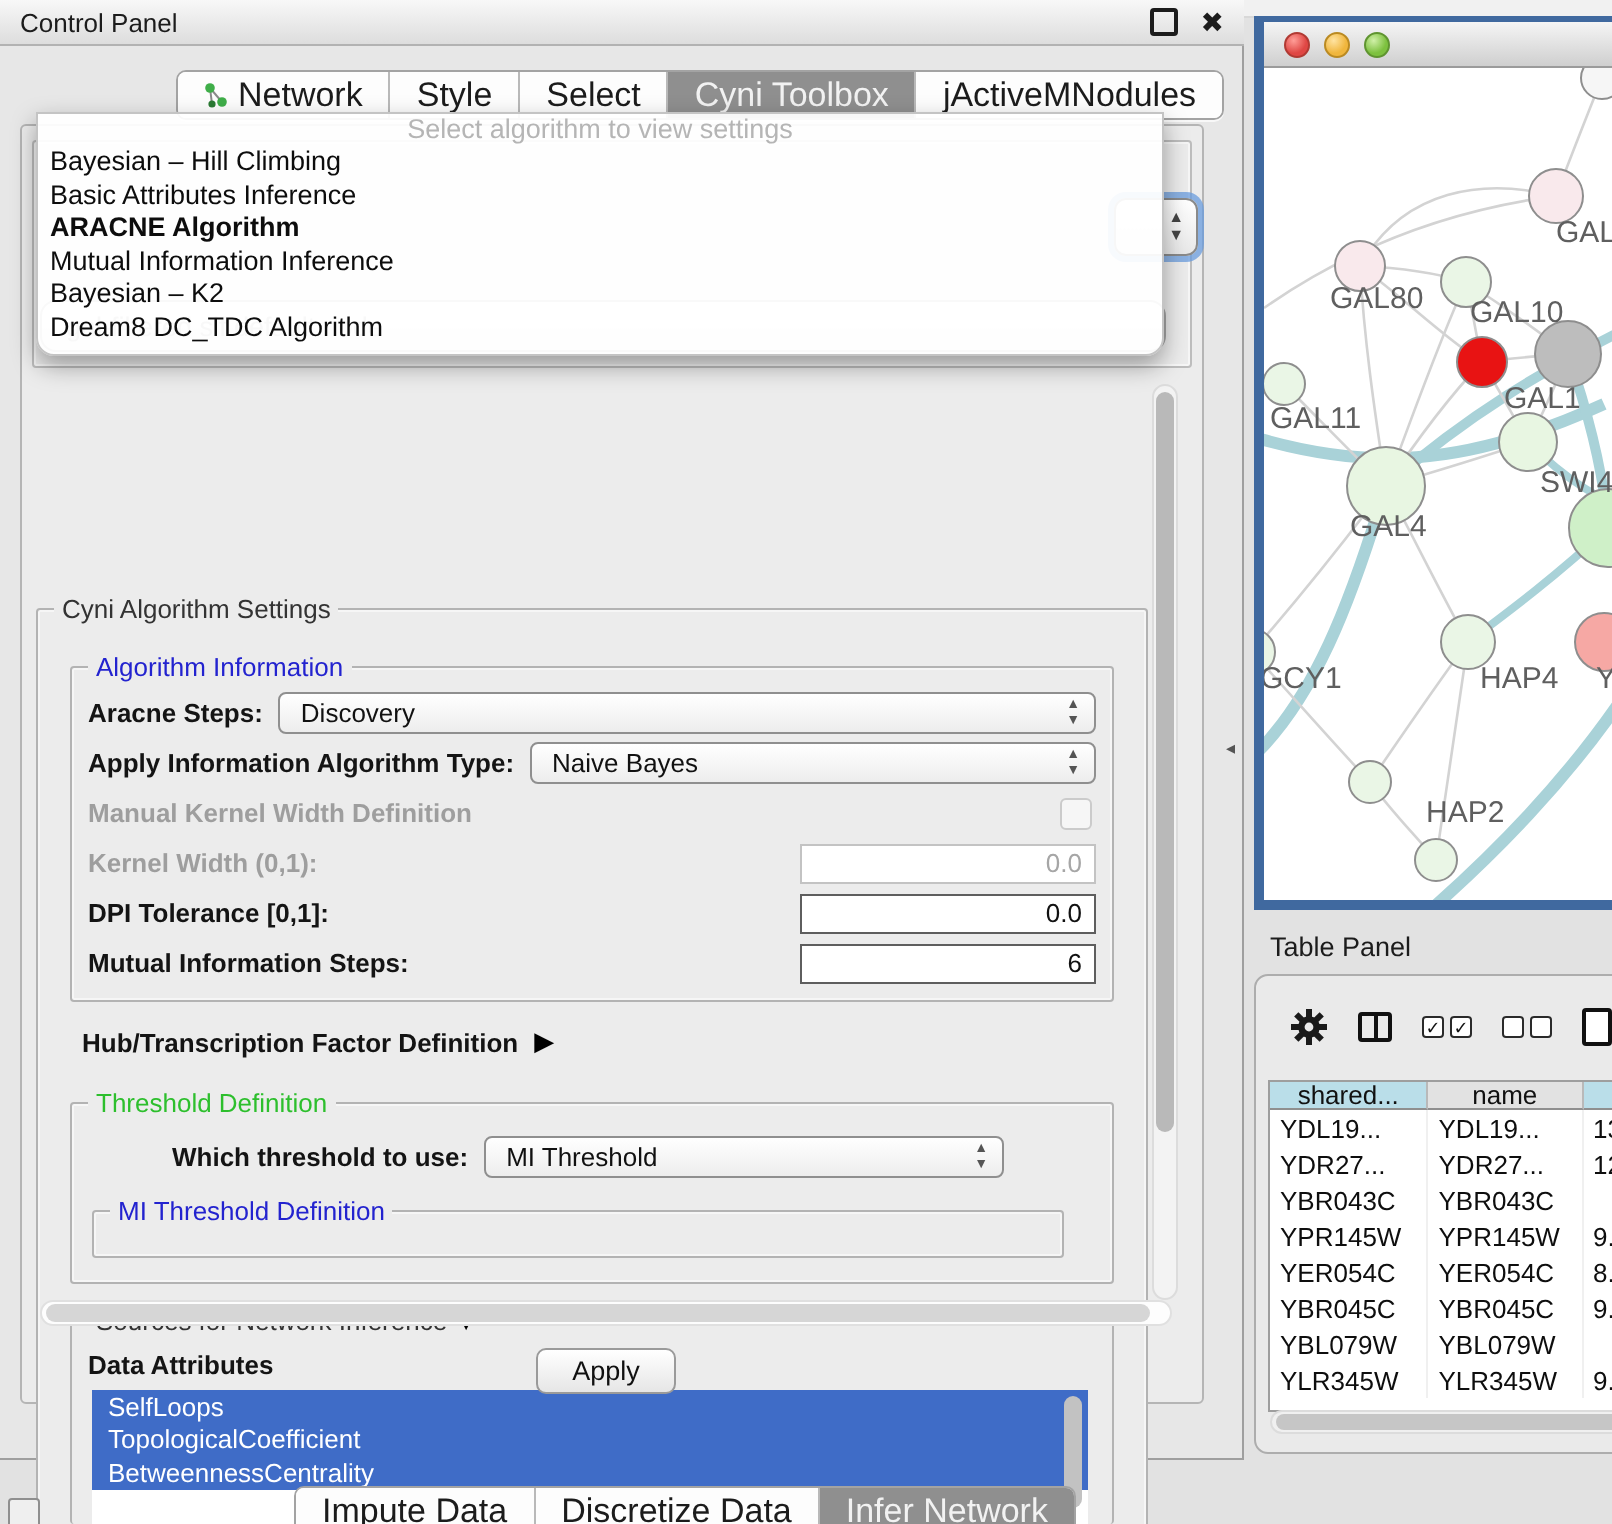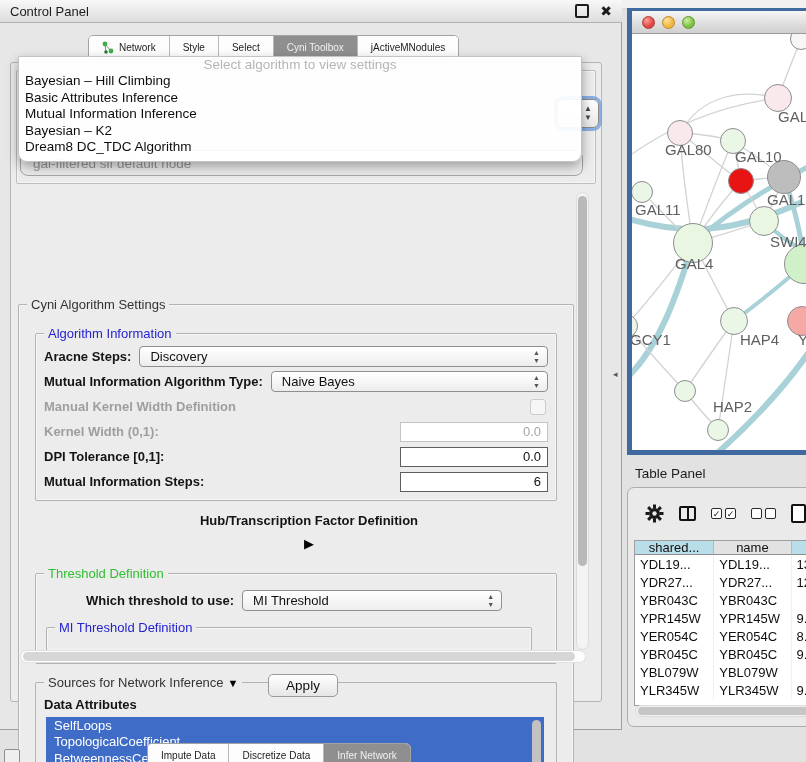--- a/index.html
+++ b/index.html
@@ -14,21 +14,21 @@
   #top-strip{left:0;top:0;width:806px;height:8px;background:#f1f1f1;border-bottom:1px solid #d8d8d8;}
 
   
   #control-panel{left:0;top:8;width:622px;height:730px;background:#e7e7e7;border:1px solid #9f9f9f;border-left:none;box-sizing:border-box;}
   #cp-titlebar{left:0;top:8;width:622px;height:23px;background:linear-gradient(#f8f8f8,#dddddd);border-bottom:1px solid #b2b2b2;display:flex;align-items:center;padding:0 10px;box-sizing:border-box;font-size:13px;color:#1c1c1c;}
   #cp-title{flex:1;}
   .float-box{width:10px;height:10px;border:2px solid #1c1c1c;border-radius:2px;margin-right:11px;}
   .close-x{font-size:14px;font-weight:bold;color:#1c1c1c;line-height:10px;}
 
   
-  .seg{display:flex;border:1px solid #a3a3a3;border-radius:5px;background:#fdfdfd;overflow:hidden;font-size:10px;color:#1c1c1c;box-shadow:0 1px 0 rgba(255,255,255,.7);}
+  .seg{display:flex;border:1px solid #a3a3a3;border-radius:5px;background:#fdfdfd;overflow:hidden;font-size:17px;color:#1c1c1c;box-shadow:0 1px 0 rgba(255,255,255,.7);}
   .seg .tab{display:flex;align-items:center;gap:5px;padding:0 13px;height:23px;border-right:1px solid #b9b9b9;background:#fdfdfd;white-space:nowrap;}
   .seg .tab:last-child{border-right:none;}
   .seg .tab.active{background:#8f8f8f;color:#f2f2f2;}
   #top-tabs{left:88px;top:35px;}
   #bottom-tabs{left:147px;top:743px;}
 
   
   #content-panel{left:10px;top:62px;width:592px;height:640px;background:#ececec;border:1px solid #b5b5b5;border-radius:3px;box-sizing:border-box;}
 
   
@@ -61,21 +61,21 @@
   .combo.grow{flex:1;margin-left:8px;}
   .tfield{height:20px;border:1px solid #5e5e5e;background:#fff;text-align:right;padding:0 6px;font-size:13px;font-weight:normal;color:#111;box-sizing:border-box;margin-left:auto;display:flex;align-items:center;justify-content:flex-end;}
   .tfield.disabled{border-color:#c3c3c3;color:#a6a6a6;}
   .checkbox{width:14px;height:14px;border:1px solid #cbcbcb;border-radius:3px;background:#f6f6f6;margin-left:auto;margin-right:2px;}
 
   #algo-def-group{margin:14px 8px 0 6px;padding:10px 8px 6px 8px;}
   #thresh-group{margin:22px 8px 0 6px;padding:14px 22px 12px 8px;}
   #mi-def-group{margin:14px 2px 0 2px;padding:12px 8px 10px 8px;}
   #sources-group{margin:18px 8px 0 6px;padding:4px 8px 0 8px;border-bottom:none;box-shadow:none;}
 
-  #hub-row{margin:12px 0 0 24px;font-size:13px;font-weight:bold;color:#141414;display:flex;align-items:center;gap:8px;flex-direction:column;}
+  #hub-row{margin:12px 0 0 12px;font-size:13px;font-weight:bold;color:#141414;display:flex;align-items:center;gap:8px;}
   .tri-right{font-size:13px;color:#000;}
   .tri-down{font-size:11px;color:#000;margin-left:4px;}
 
   #data-attrs-label{margin:10px 0 5px 0;font-size:13px;font-weight:bold;color:#141414;}
   #attr-list{position:relative;height:67px;background:#fff;margin:0 4px 0 2px;overflow:hidden;}
   .attr-item{height:16.5px;background:var(--selection-blue);color:#fff;font-size:13px;padding-left:8px;display:flex;align-items:center;}
   #attr-vthumb{position:absolute;right:3px;top:3px;width:9px;height:56px;background:#c2c2c2;border-radius:5px;}
 
   
   #cyni-vscroll{left:576px;top:192px;width:13px;height:458px;background:#f3f3f3;border:1px solid #dcdcdc;border-radius:7px;box-sizing:border-box;}
@@ -169,41 +169,42 @@
   </div>
 <div id="gal-combo" class="abs">
   <span>gal-filtered sif default node</span>
 </div>
 
 <div id="algo-popup" class="abs">
   <div id="popup-prompt">Select algorithm to view settings</div>
   <div>
       <div class="popup-item">Bayesian – Hill Climbing</div>
       <div class="popup-item">Basic Attributes Inference</div>
+      <div class="popup-item bold">ARACNE Algorithm</div>
       <div class="popup-item">Mutual Information Inference</div>
       <div class="popup-item">Bayesian – K2</div>
       <div class="popup-item">Dream8 DC_TDC Algorithm</div>
     </div>
 </div>
 
 <div id="cyni-group" class="abs group">
   <span class="group-title gt-plain">Cyni Algorithm Settings</span>
   <div id="cyni-inner">
 
     <div id="algo-def-group" class="group">
       <span class="group-title gt-blue">Algorithm Information</span>
       <div class="row">
         <span class="lbl">Aracne Steps:</span>
         <div class="combo grow">
           <span>Discovery</span>
           <span class="spin">▲<br>▼</span>
         </div>
       </div>
       <div class="row">
-        <span class="lbl">Mutual Information Algorithm Type:</span>
+        <span class="lbl">Apply Information Algorithm Type:</span>
         <div class="combo grow">
           <span>Naive Bayes</span>
           <span class="spin">▲<br>▼</span>
         </div>
       </div>
       <div class="row">
         <span class="lbl disabled">Manual Kernel Width Definition</span>
         <span class="checkbox"></span>
       </div>
       <div class="row">
@@ -331,21 +332,21 @@
         <div class="nnode" style="left: 88px; top: 273px; width: 28px; height: 28px; background: rgb(234, 246, 230);"></div>
         <div class="nnode" style="left: 155px; top: 272px; width: 30px; height: 30px; background: rgb(246, 168, 164);"></div>
         <div class="nnode" style="left: 42px; top: 346px; width: 22px; height: 22px; background: rgb(234, 246, 230);"></div>
         <div class="nnode" style="left: 75px; top: 385px; width: 22px; height: 22px; background: rgb(234, 246, 230);"></div>
       </div>
     <div id="net-labels">
         <div class="nlabel" style="left: 146px; top: 74px;">GAL</div>
         <div class="nlabel" style="left: 33px; top: 107px;">GAL80</div>
         <div class="nlabel" style="left: 103px; top: 114px;">GAL10</div>
         <div class="nlabel" style="left: 3px; top: 167px;">GAL11</div>
-        <div class="nlabel" style="left: 120px; top: 157px; margin-left: 15px;">GAL1</div>
+        <div class="nlabel" style="left: 120px; top: 157px;">GAL1</div>
         <div class="nlabel" style="left: 138px; top: 199px;">SWI4</div>
         <div class="nlabel" style="left: 43px; top: 221px;">GAL4</div>
         <div class="nlabel" style="left: -2px; top: 297px;">GCY1</div>
         <div class="nlabel" style="left: 108px; top: 297px;">HAP4</div>
         <div class="nlabel" style="left: 166px; top: 297px;">Y</div>
         <div class="nlabel" style="left: 33px; top: 364px; margin-left: 48px;">HAP2</div>
       </div>
   </div>
 </div>
 

